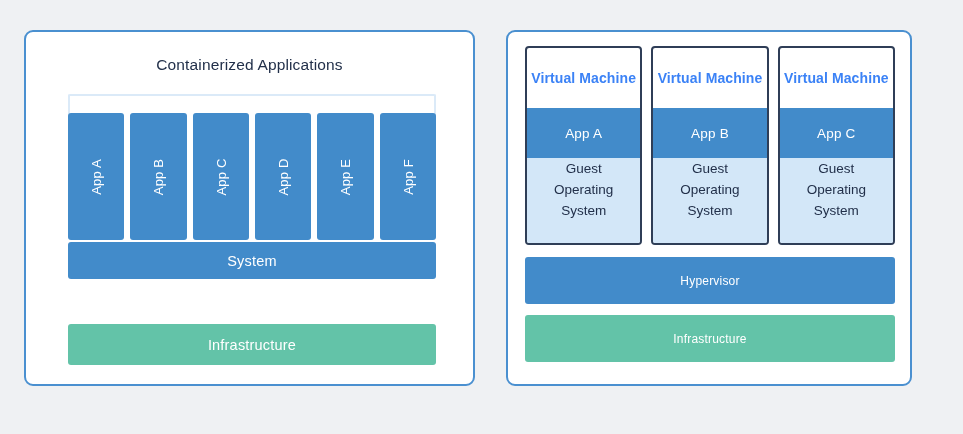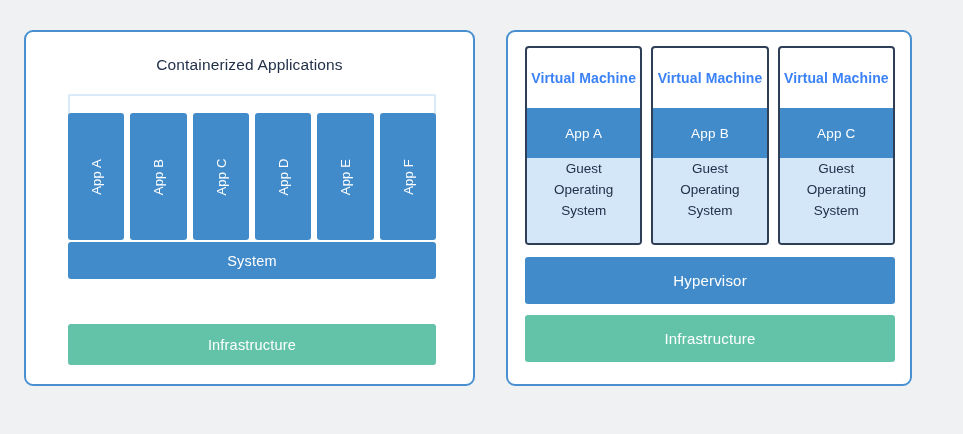--- a/index.html
+++ b/index.html
@@ -177,21 +177,21 @@
   }
 
   .right-bar {
     position: absolute;
     left: 17px;
     width: 370px;
     border-radius: 3px;
     display: flex;
     align-items: center;
     justify-content: center;
-    font-size: 15px;
+    font-size: 12px;
     letter-spacing: .2px;
   }
 
   #hypervisor-bar {
     top: 225px;
     height: 47px;
     background: #428bca;
     color: #ffffff;
   }
 

